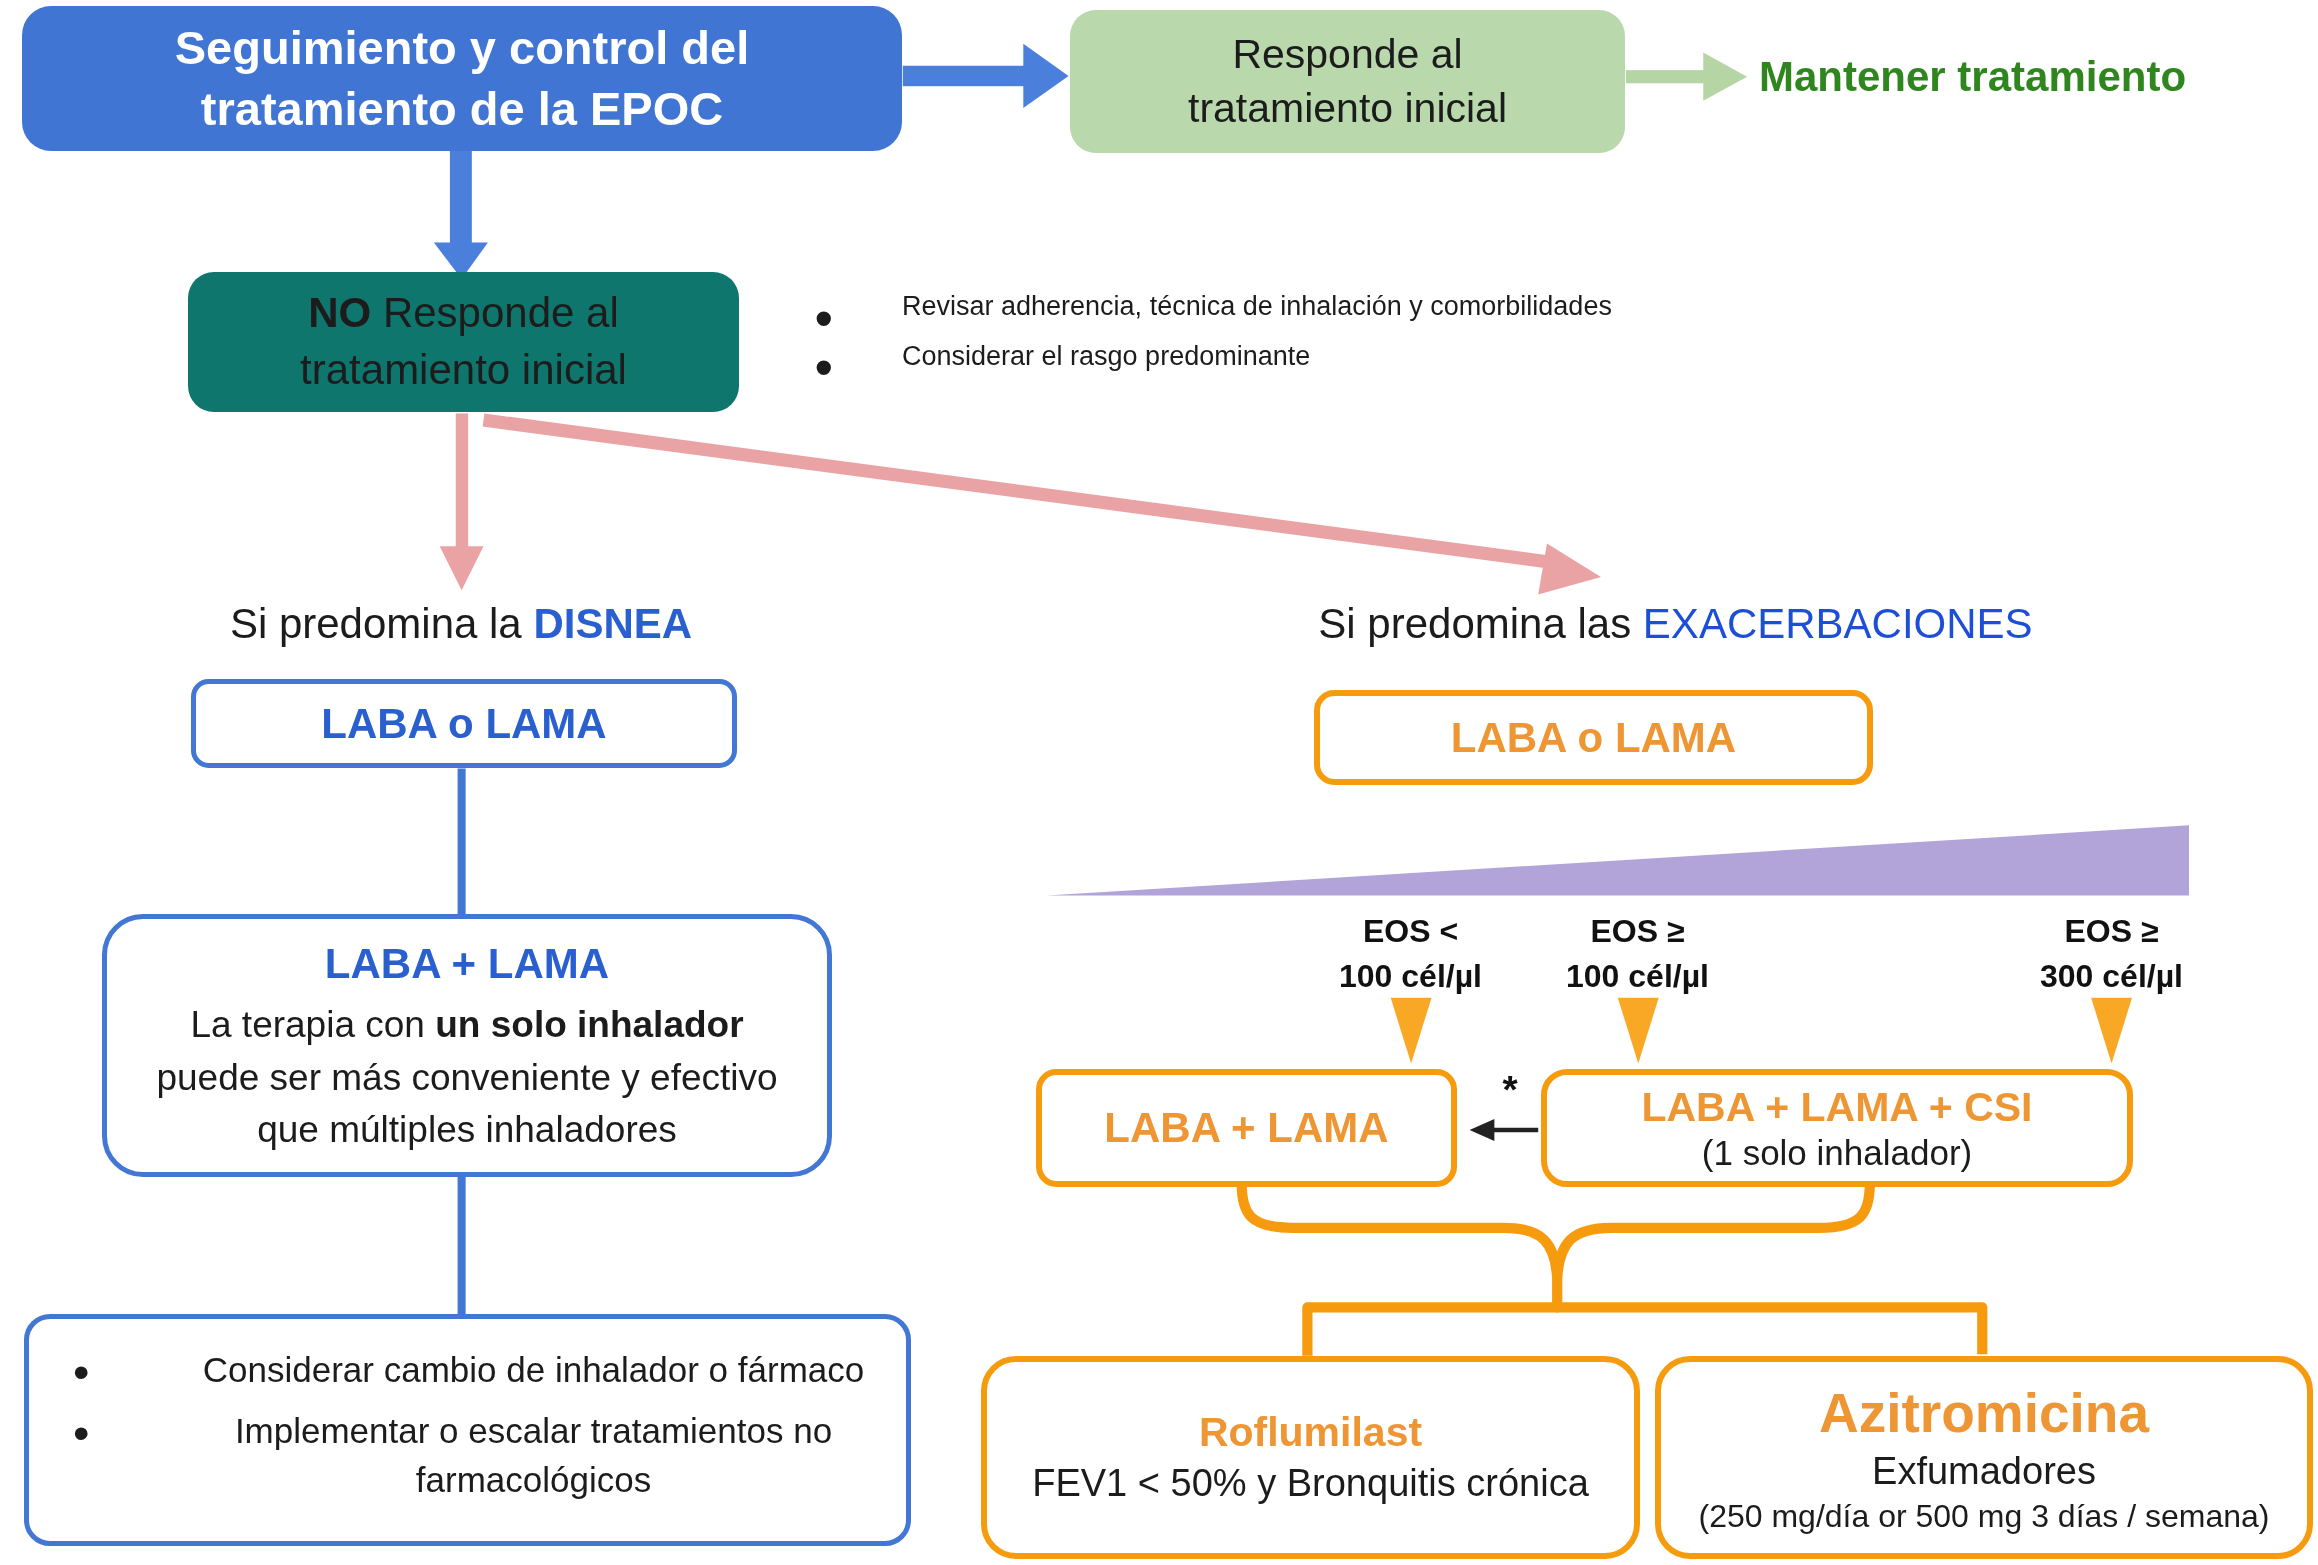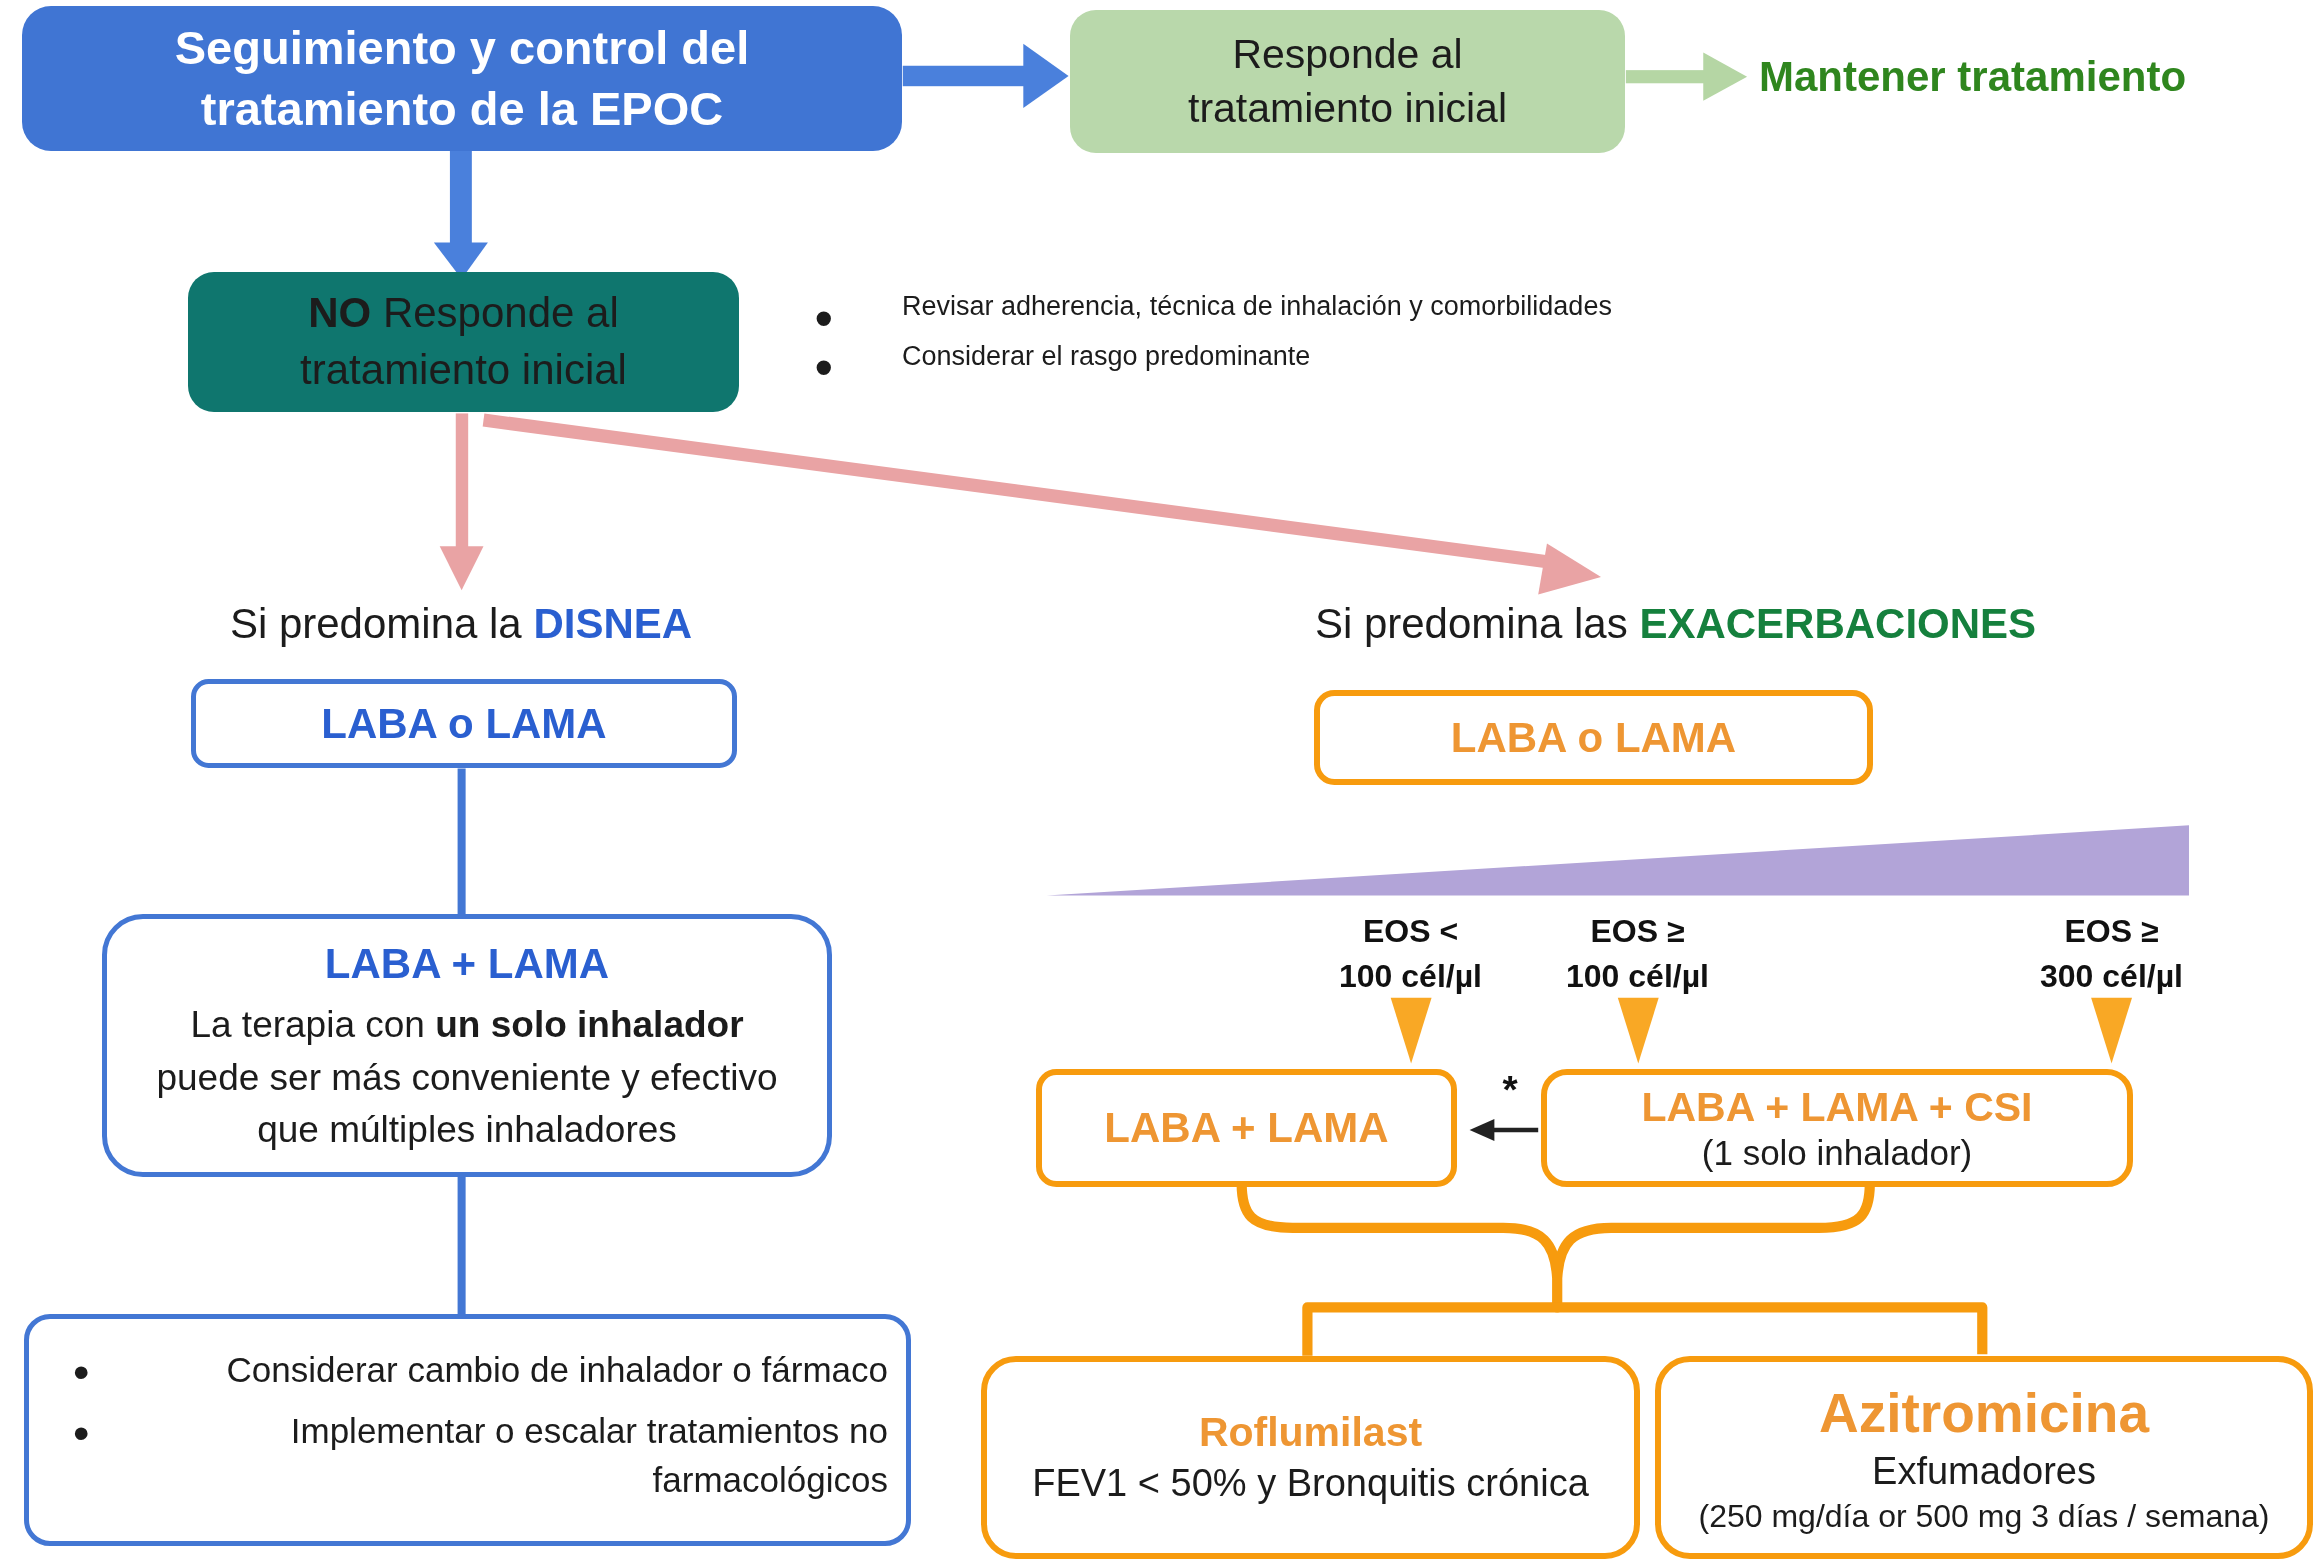--- a/index.html
+++ b/index.html
@@ -18,34 +18,34 @@
              font-size:41px;line-height:1.3;padding:0 58px;}
   .maintain{left:1759px;top:53px;width:526px;font-size:42px;font-weight:bold;color:#2f861e;text-align:left;}
   .red-box{left:188px;top:272px;width:551px;height:140px;background:#0f766e;border-radius:26px;
            font-size:42px;line-height:1.35;padding:0 37px;}
   .review-list{left:800px;top:289px;width:1424px;}
   ul.blist{list-style:none;margin:0;padding:0;}
   ul.blist li{position:relative;padding-left:102px;margin-bottom:14.6px;font-size:27px;line-height:1.3;}
   ul.blist li::before{content:"•";position:absolute;left:14.6px;top:-4.4px;font-size:53px;}
   .heading{font-size:42px;text-align:center;line-height:1.2;}
   .heading .kw-blue{color:#2a5fd0;font-weight:bold;}
-  .heading .kw-orange{color:#15803d;font-weight:bold;}
+  .heading .kw-orange{color:#1d4ed8;font-weight:normal;}
   .h-left{left:96px;top:599px;width:730px;}
   .h-right{left:1190px;top:599px;width:971px;}
   .blue-outline{border:5.8px solid #4377d4;background:#ffffff;}
   .orange-outline{border:6.6px solid #f79b0e;background:#ffffff;}
   .step1-left{left:191px;top:679px;width:546px;height:89px;border-radius:17.5px;
               font-size:42px;font-weight:bold;color:#2a5fd0;}
   .step1-right{left:1314px;top:690px;width:559px;height:95px;border-radius:20.4px;
                font-size:42px;font-weight:bold;color:#ee9633;}
   .big-blue{left:102px;top:914px;width:730px;height:263px;border-radius:41px;
             font-size:37px;line-height:1.42;padding:0 22px;}
   .big-blue .t{color:#2a5fd0;font-weight:bold;font-size:42px;margin-bottom:5.8px;}
   .dys-box{left:24px;top:1314px;width:887px;height:232px;border-radius:26px;justify-content:center;}
-  .dys-box ul.blist{width:100%;padding:0 18px 0 0;box-sizing:border-box;text-align:right;}
+  .dys-box ul.blist{width:100%;padding:0 3px 0 0;box-sizing:border-box;}
   .dys-box ul.blist li{font-size:35px;padding-left:135px;margin-bottom:11.7px;line-height:1.4;}
   .dys-box ul.blist li::before{left:44px;top:-5.8px;font-size:47px;}
   .eos{width:321px;text-align:center;font-size:32px;font-weight:bold;line-height:1.4;color:#111;}
   .eos1{left:1250px;top:909px;}
   .eos2{left:1477px;top:909px;}
   .eos3{left:1951px;top:909px;}
   .opt-left{left:1036px;top:1069px;width:421px;height:118px;border-radius:20.4px;
             font-size:42px;font-weight:bold;color:#ee9633;}
   .opt-right{left:1541px;top:1069px;width:592px;height:118px;border-radius:26px;line-height:1.18;}
   .opt-right .t{color:#ee9633;font-weight:bold;font-size:41px;}

